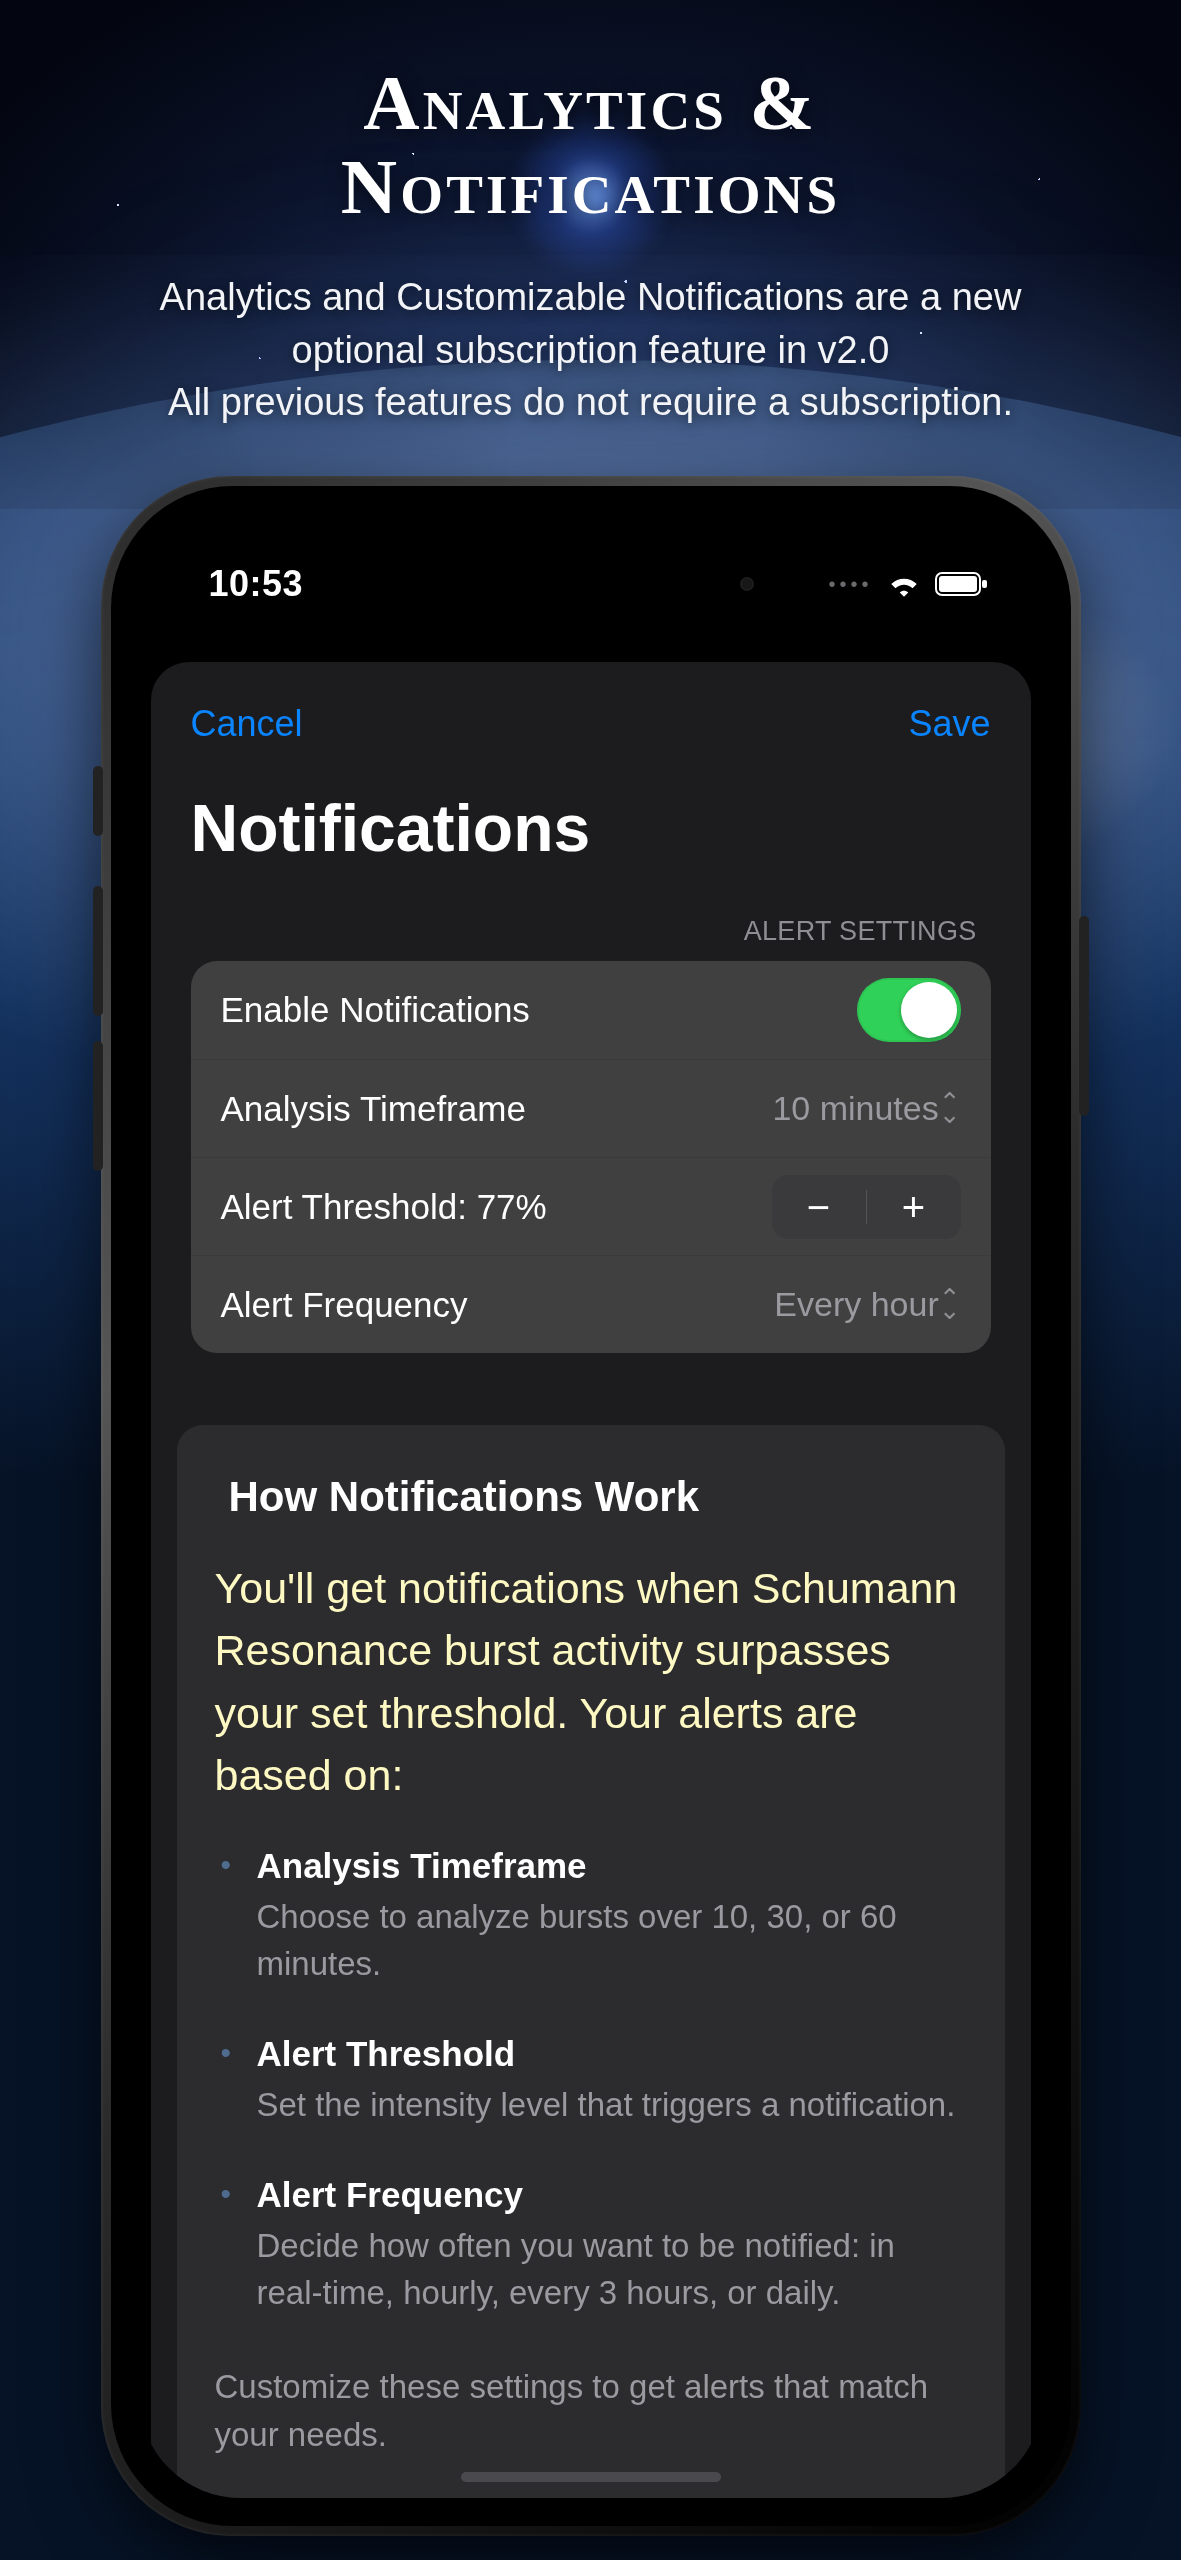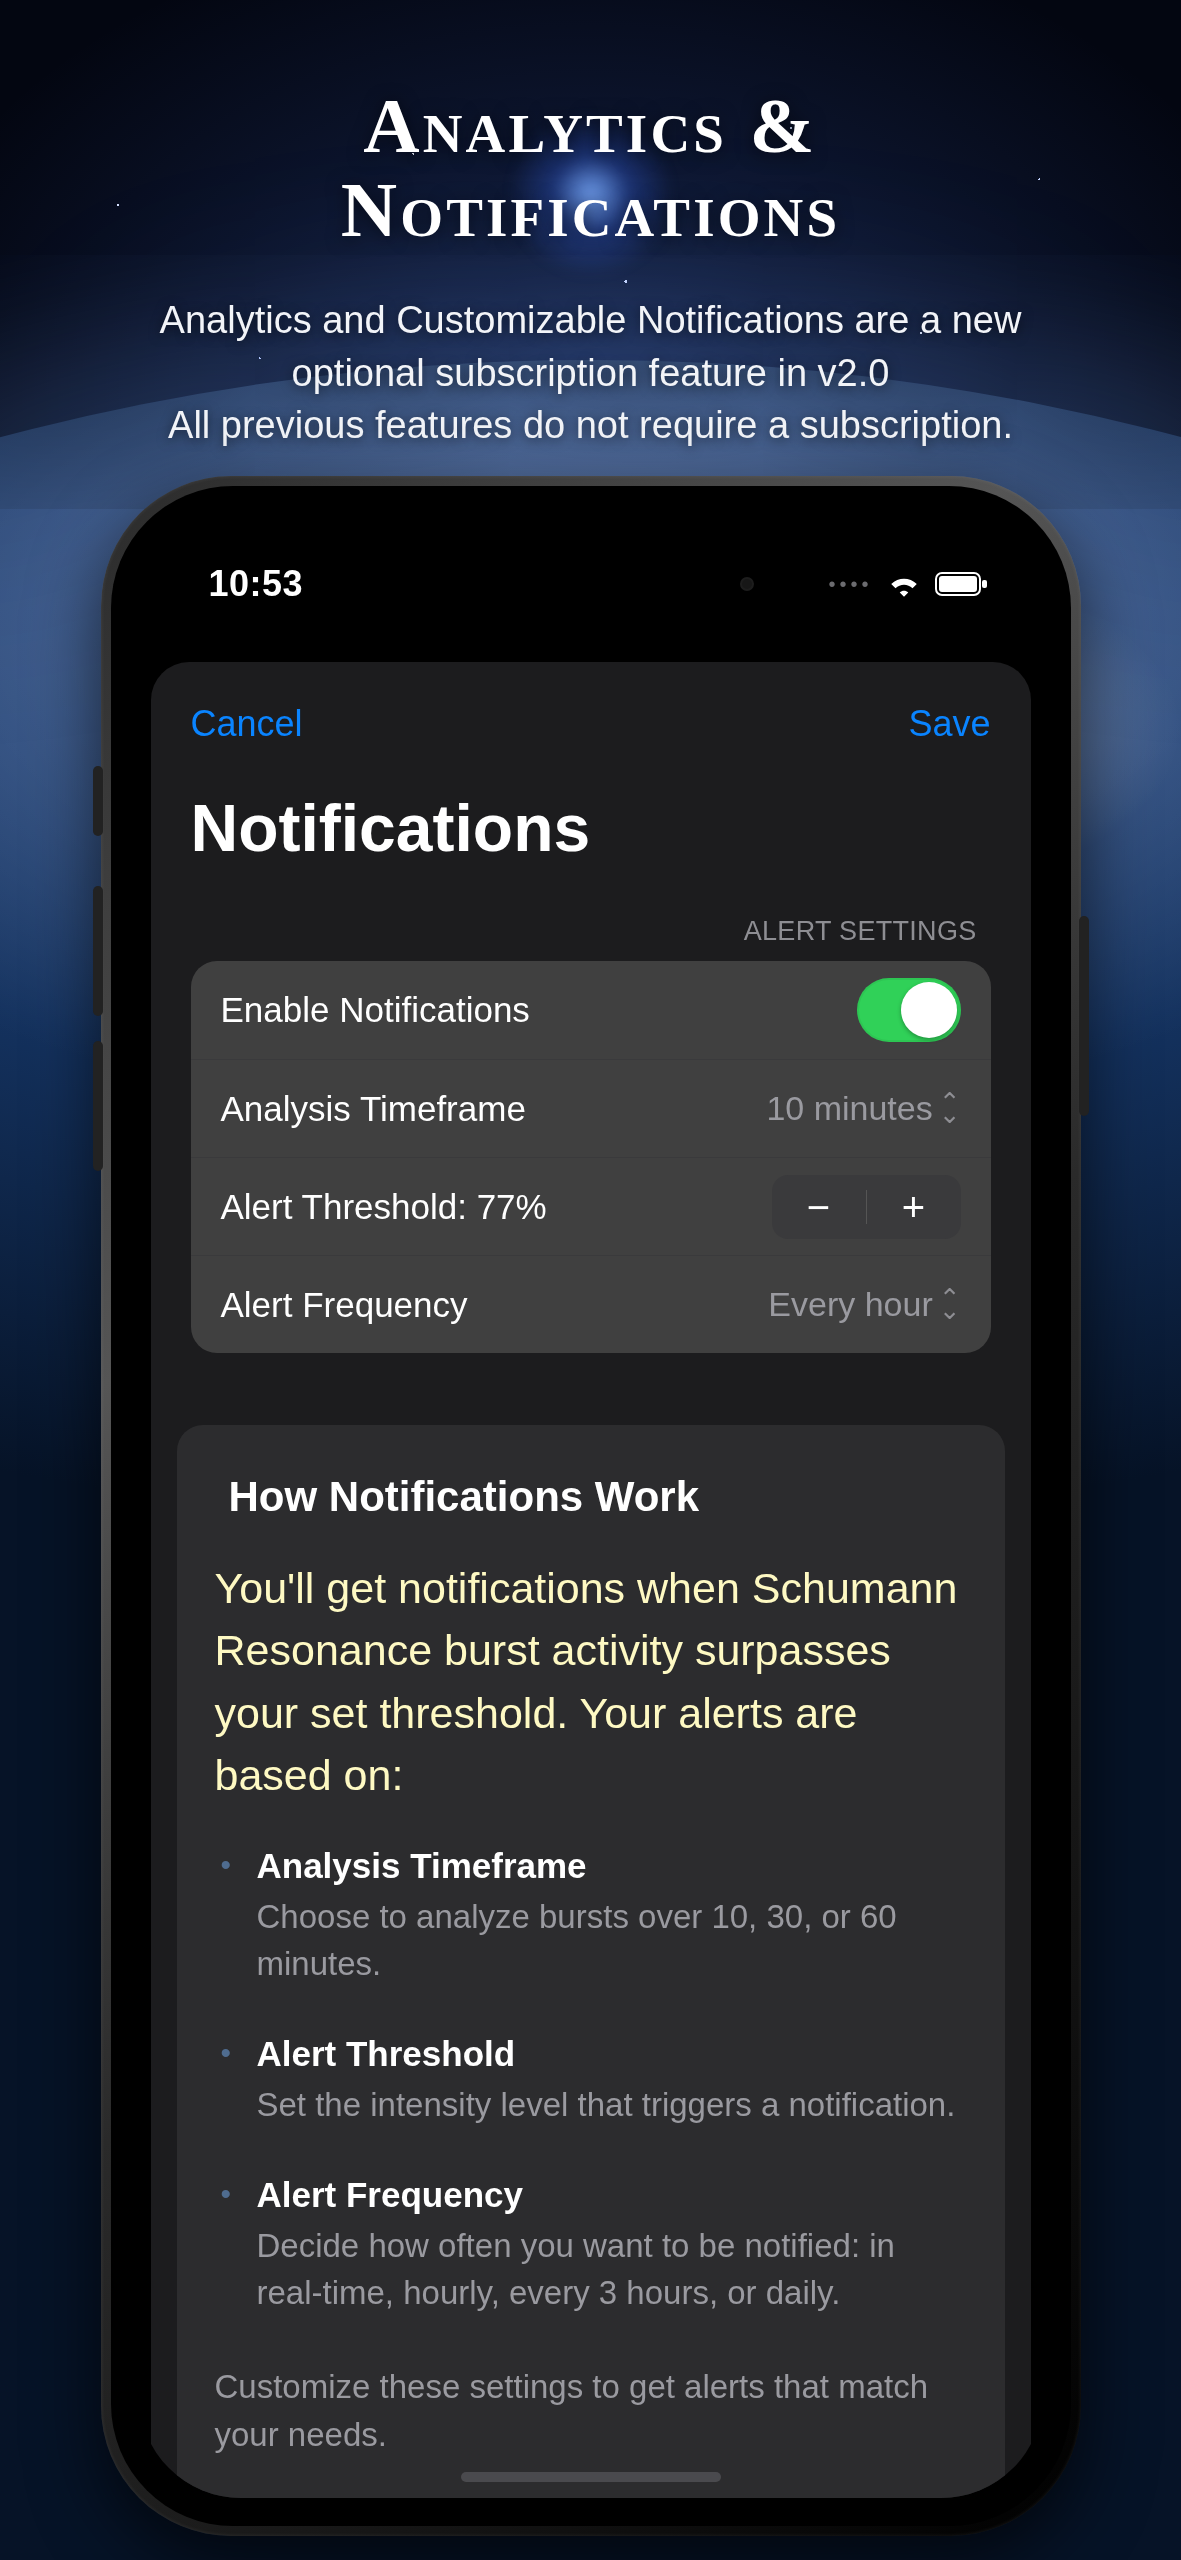--- a/index.html
+++ b/index.html
@@ -55,21 +55,21 @@
       radial-gradient(3px 3px at 58% 11%, #ffd27a 50%, transparent 51%),
       radial-gradient(3px 3px at 40% 12%, #ffe3a0 50%, transparent 51%);
     opacity: .55;
     filter: blur(.5px);
   }
 
   
   .headline {
     position: relative; z-index: 2;
     text-align: center; color: #fff;
-    padding-top: 84px;
+    padding-top: 61px;
   }
   .headline h1 {
     font-family: Georgia, "Times New Roman", serif;
     font-variant: small-caps;
     letter-spacing: .04em;
     font-weight: 600;
     font-size: 78px; line-height: 1.08;
     text-shadow: 0 2px 18px rgba(0,0,0,.6);
   }
   .headline p {
@@ -139,21 +139,21 @@
 
   .group {
     margin: 0 40px; background: #404040; border-radius: 26px; overflow: hidden;
   }
   .row {
     display: flex; align-items: center; justify-content: space-between;
     padding: 0 30px; min-height: 98px;
   }
   .row + .row { border-top: 1px solid #3a3a3c; }
   .row-label { font-size: 35px; color: #fff; }
-  .row-value { font-size: 34px; color: #9a9aa0; display: flex; align-items: center; gap: 6px; }
+  .row-value { font-size: 34px; color: #9a9aa0; display: flex; align-items: center; gap: 0; }
 
   
   .toggle {
     width: 104px; height: 64px; border-radius: 32px; background: #30d158;
     position: relative; box-shadow: inset 0 0 0 2px rgba(0,0,0,.05);
   }
   .toggle .knob {
     position: absolute; top: 4px; right: 4px; width: 56px; height: 56px;
     border-radius: 50%; background: #fff; box-shadow: 0 2px 4px rgba(0,0,0,.3);
   }

